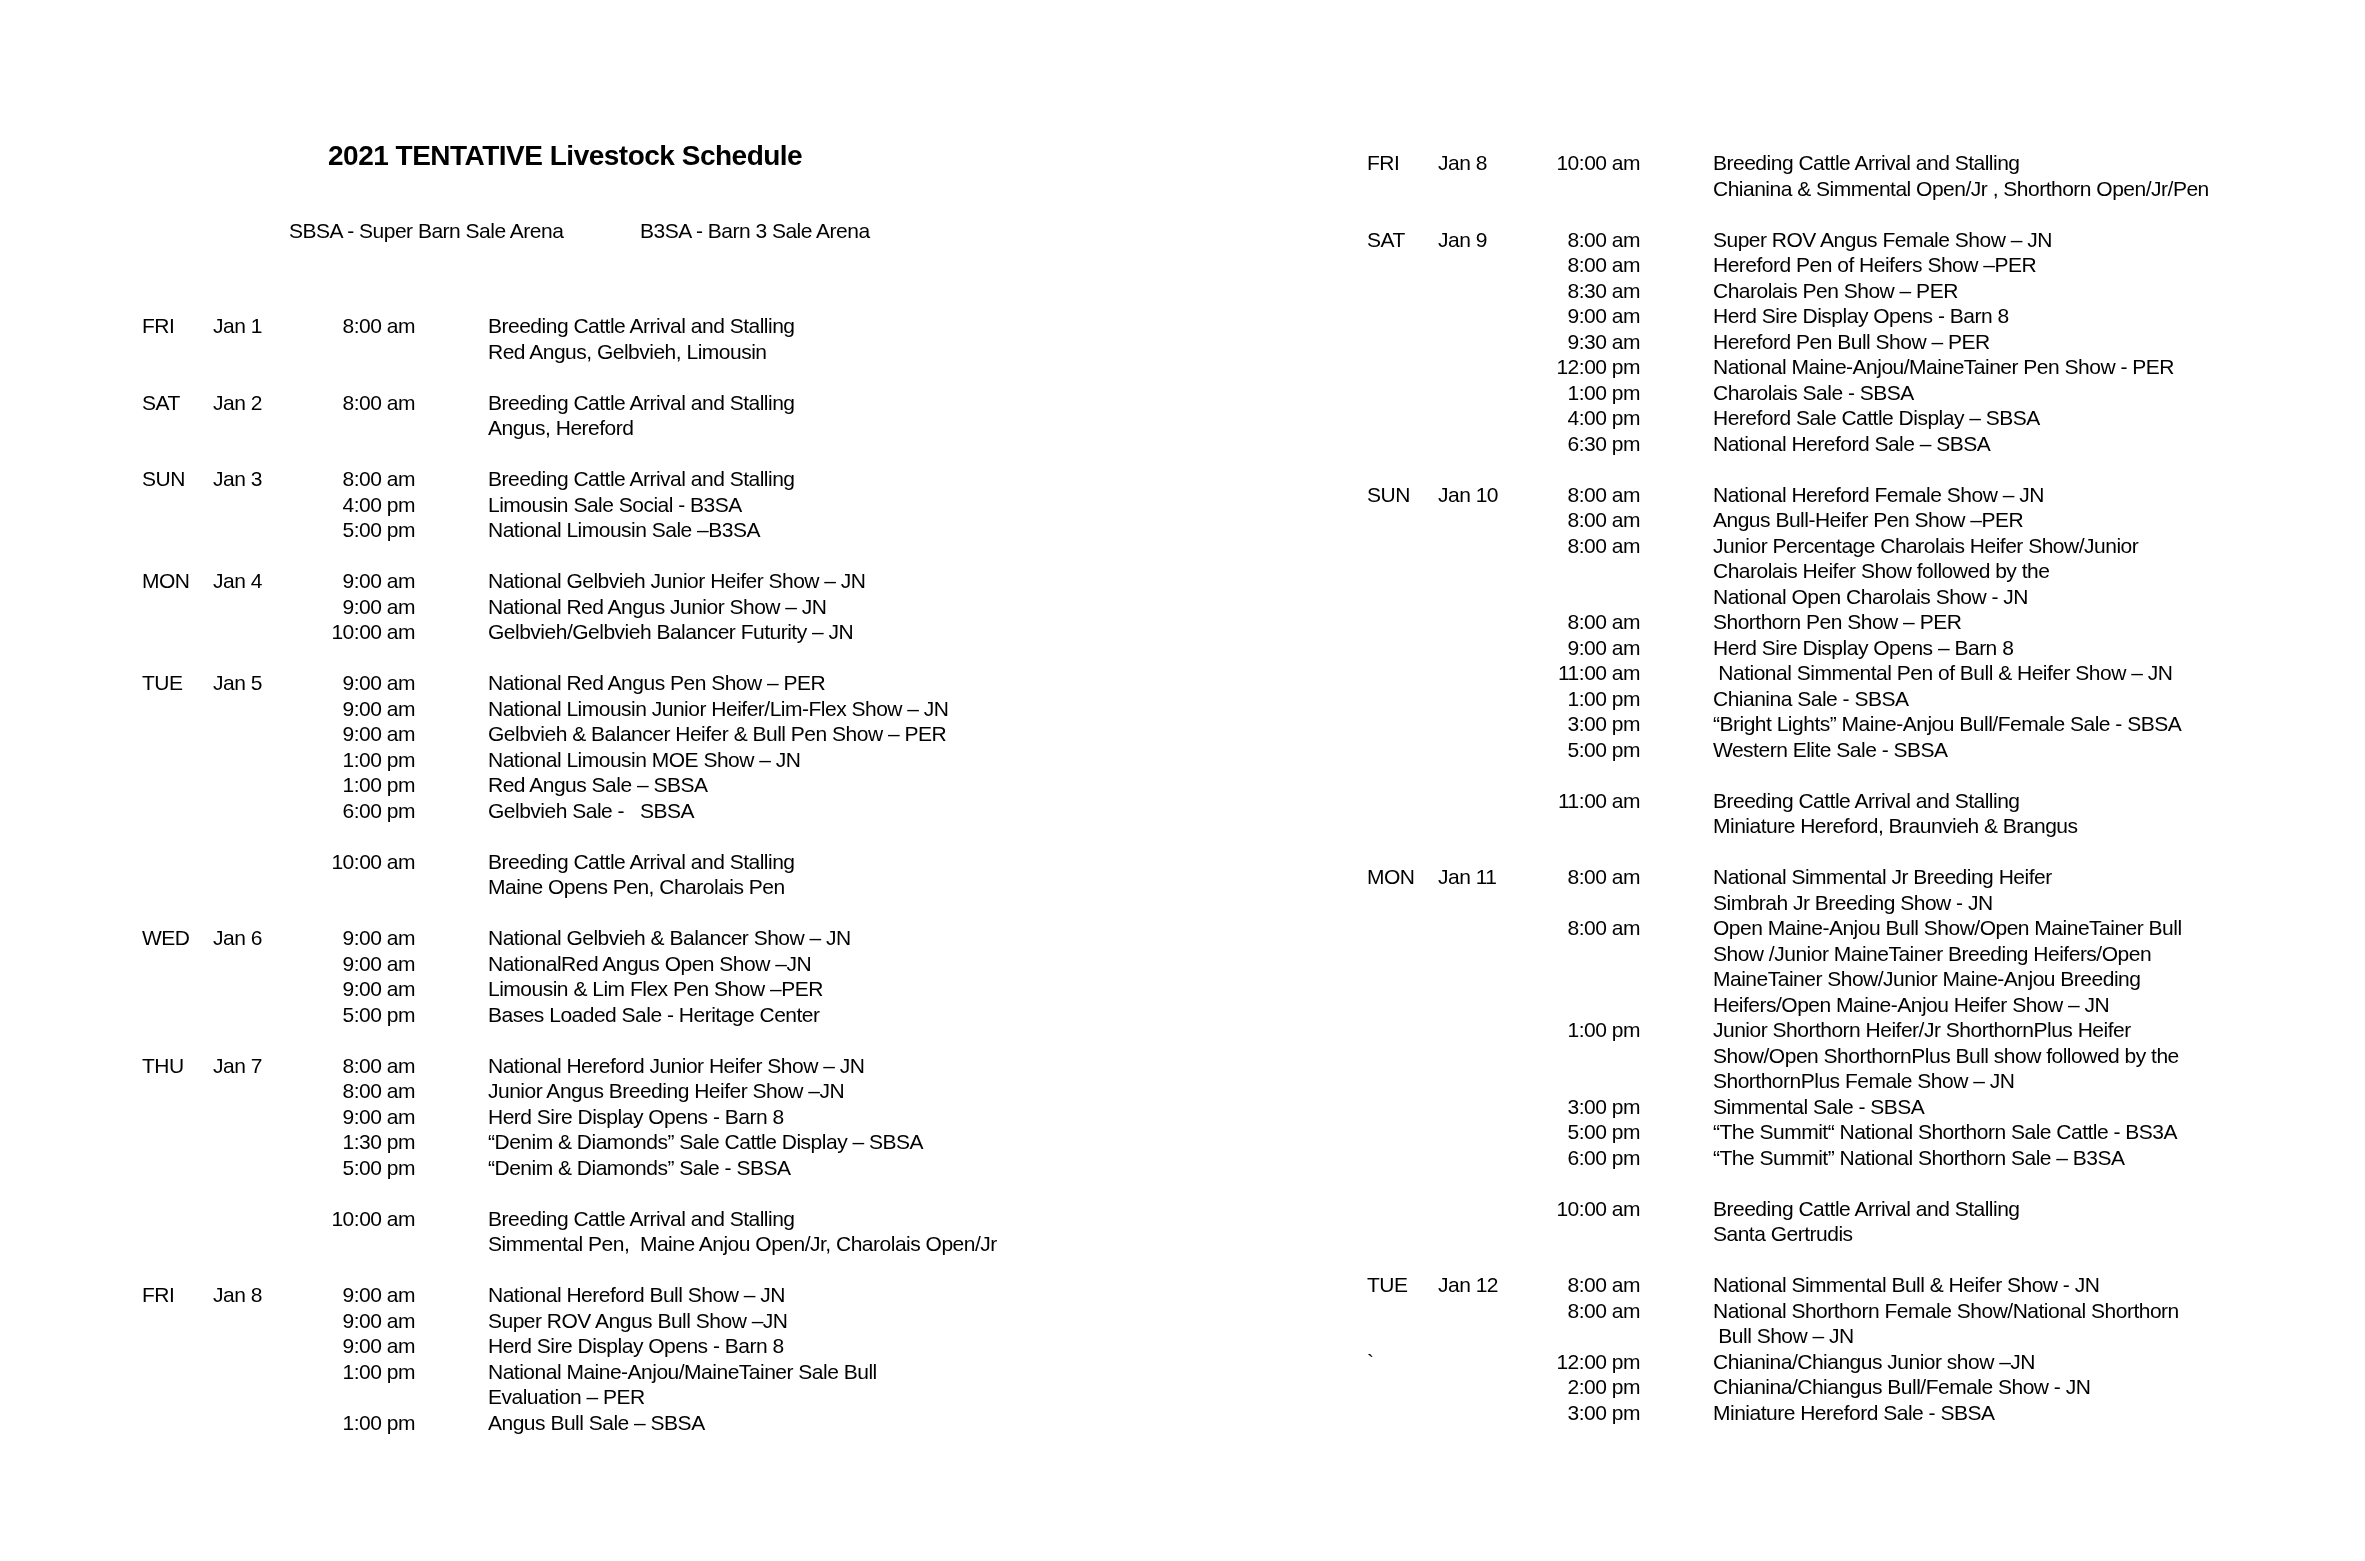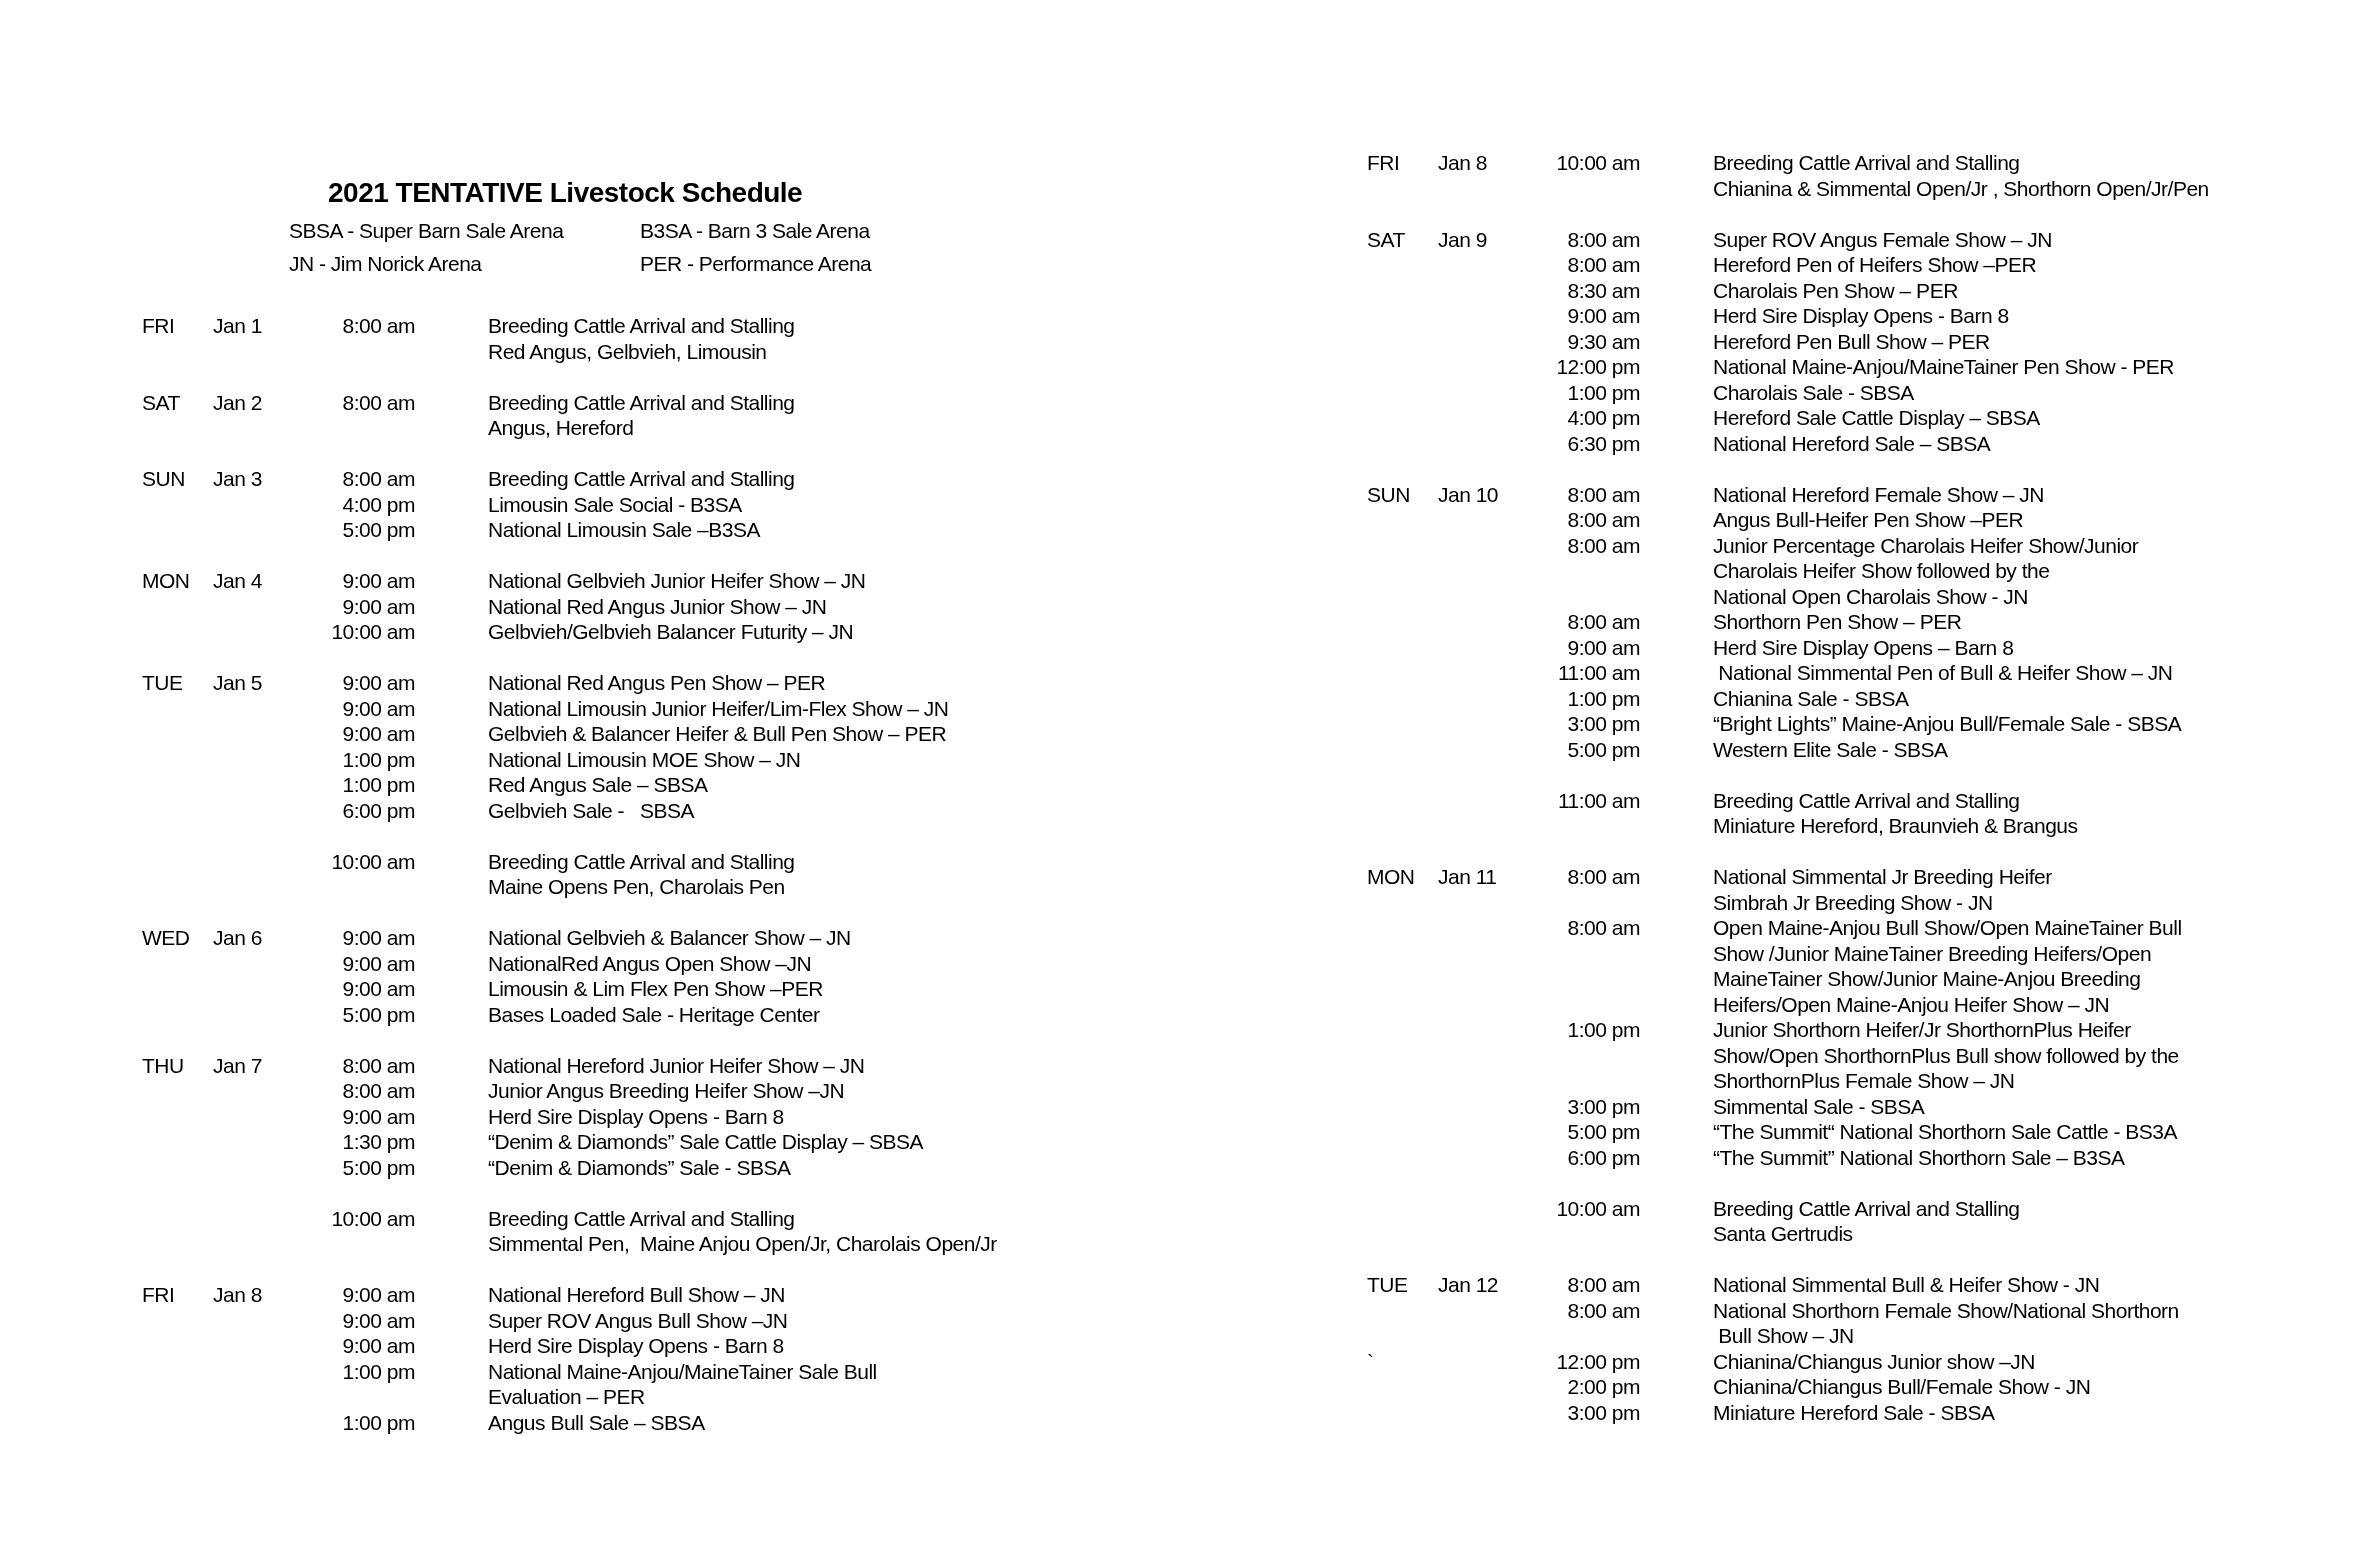--- a/index.html
+++ b/index.html
@@ -13,21 +13,20 @@
     letter-spacing: -0.5px;
     overflow: hidden;
   }
   .title {
     position: absolute;
     left: 328px;
     top: 140px;
     font-size: 28px;
     font-weight: bold;
     white-space: pre;
-    margin-top: 37px;
   }
   .legend {
     position: absolute;
     left: 289px;
     top: 211px;
     font-size: 21px;
     line-height: 25.5px;
   }
   .legend-row { display: grid; grid-template-columns: 351px auto; }
   .legend-row span { white-space: pre; margin-top: 7px; }
@@ -47,24 +46,20 @@
 <body>
 
 <div class="page">
   <div class="title">2021 TENTATIVE Livestock Schedule</div>
 
   <div class="legend">
     <div class="legend-row">
       <span>SBSA - Super Barn Sale Arena</span>
       <span>B3SA - Barn 3 Sale Arena</span>
     </div>
-    <div class="legend-row">
-      <span>JN - Jim Norick Arena</span>
-      <span>PER - Performance Arena</span>
-    </div>
   </div>
 
   <div class="col col-1">
       <div class="day-block">
         <div class="line">
           <span class="c day">FRI</span>
           <span class="c date">Jan 1</span>
           <span class="c time">8:00 am</span>
           <span class="c event">Breeding Cattle Arrival and Stalling</span>
         </div>

